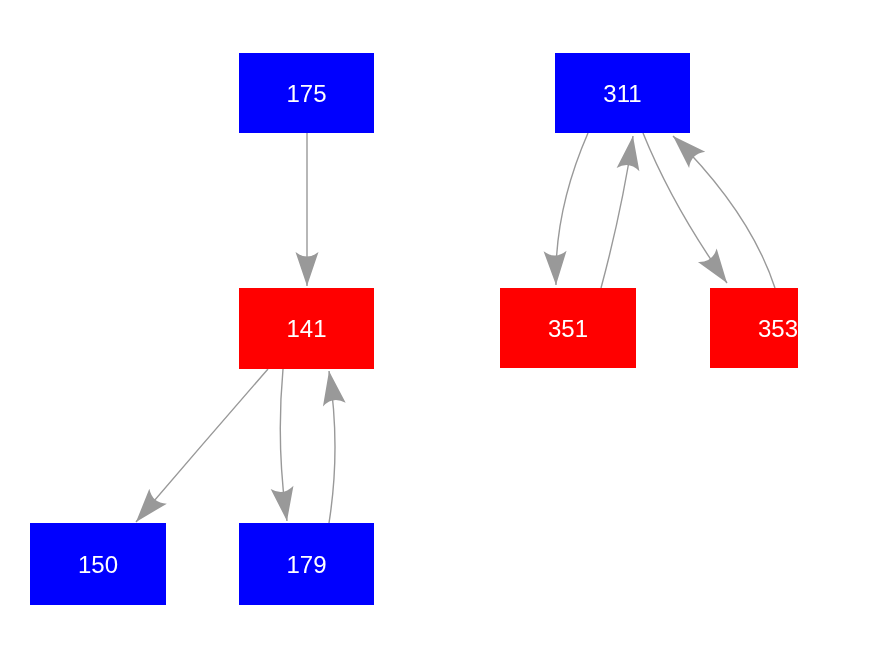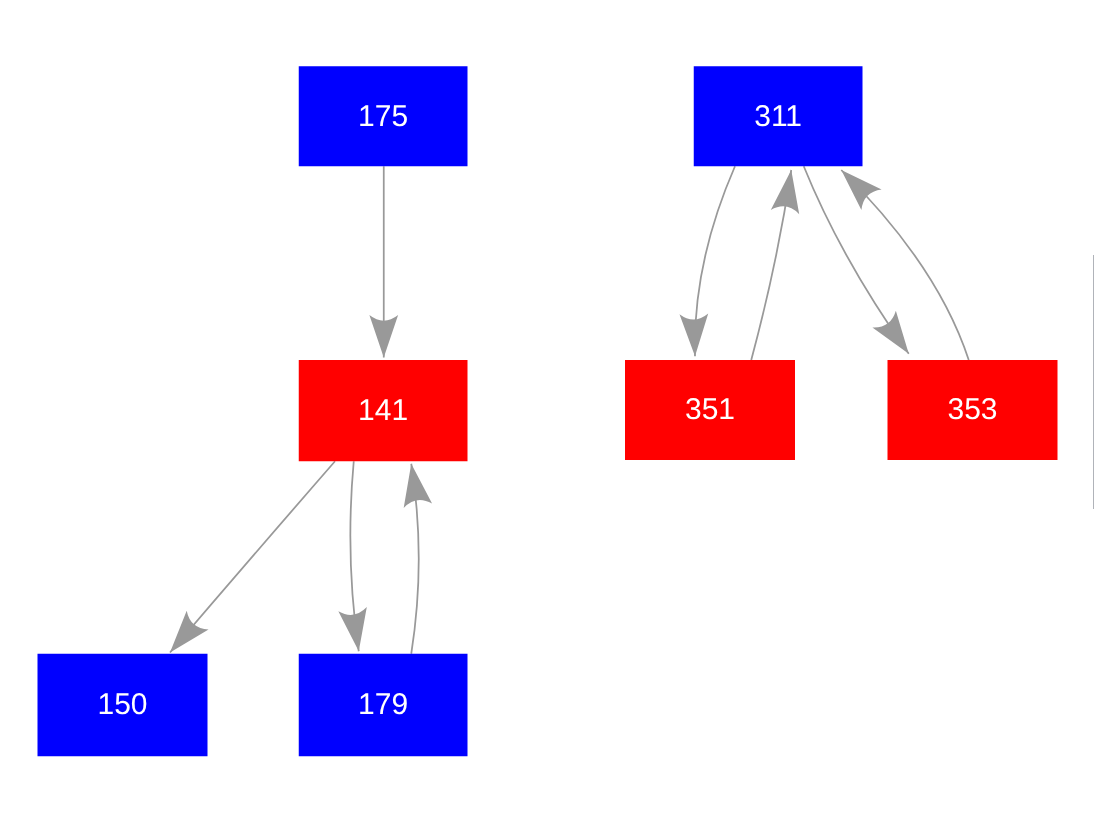--- a/index.html
+++ b/index.html
@@ -3,21 +3,21 @@
 <meta charset="utf-8">
 <style>
   html, body {
     margin: 0;
     padding: 0;
     background: #ffffff;
     font-family: "Liberation Sans", sans-serif;
   }
   .stage {
     position: relative;
-    width: 875px;
+    width: 798px;
     height: 656px;
     background: #0f172a;
     overflow: hidden;
   }
   .stage svg {
     display: block;
     width: 875px;
     height: 656px;
   }
   .node-label {

